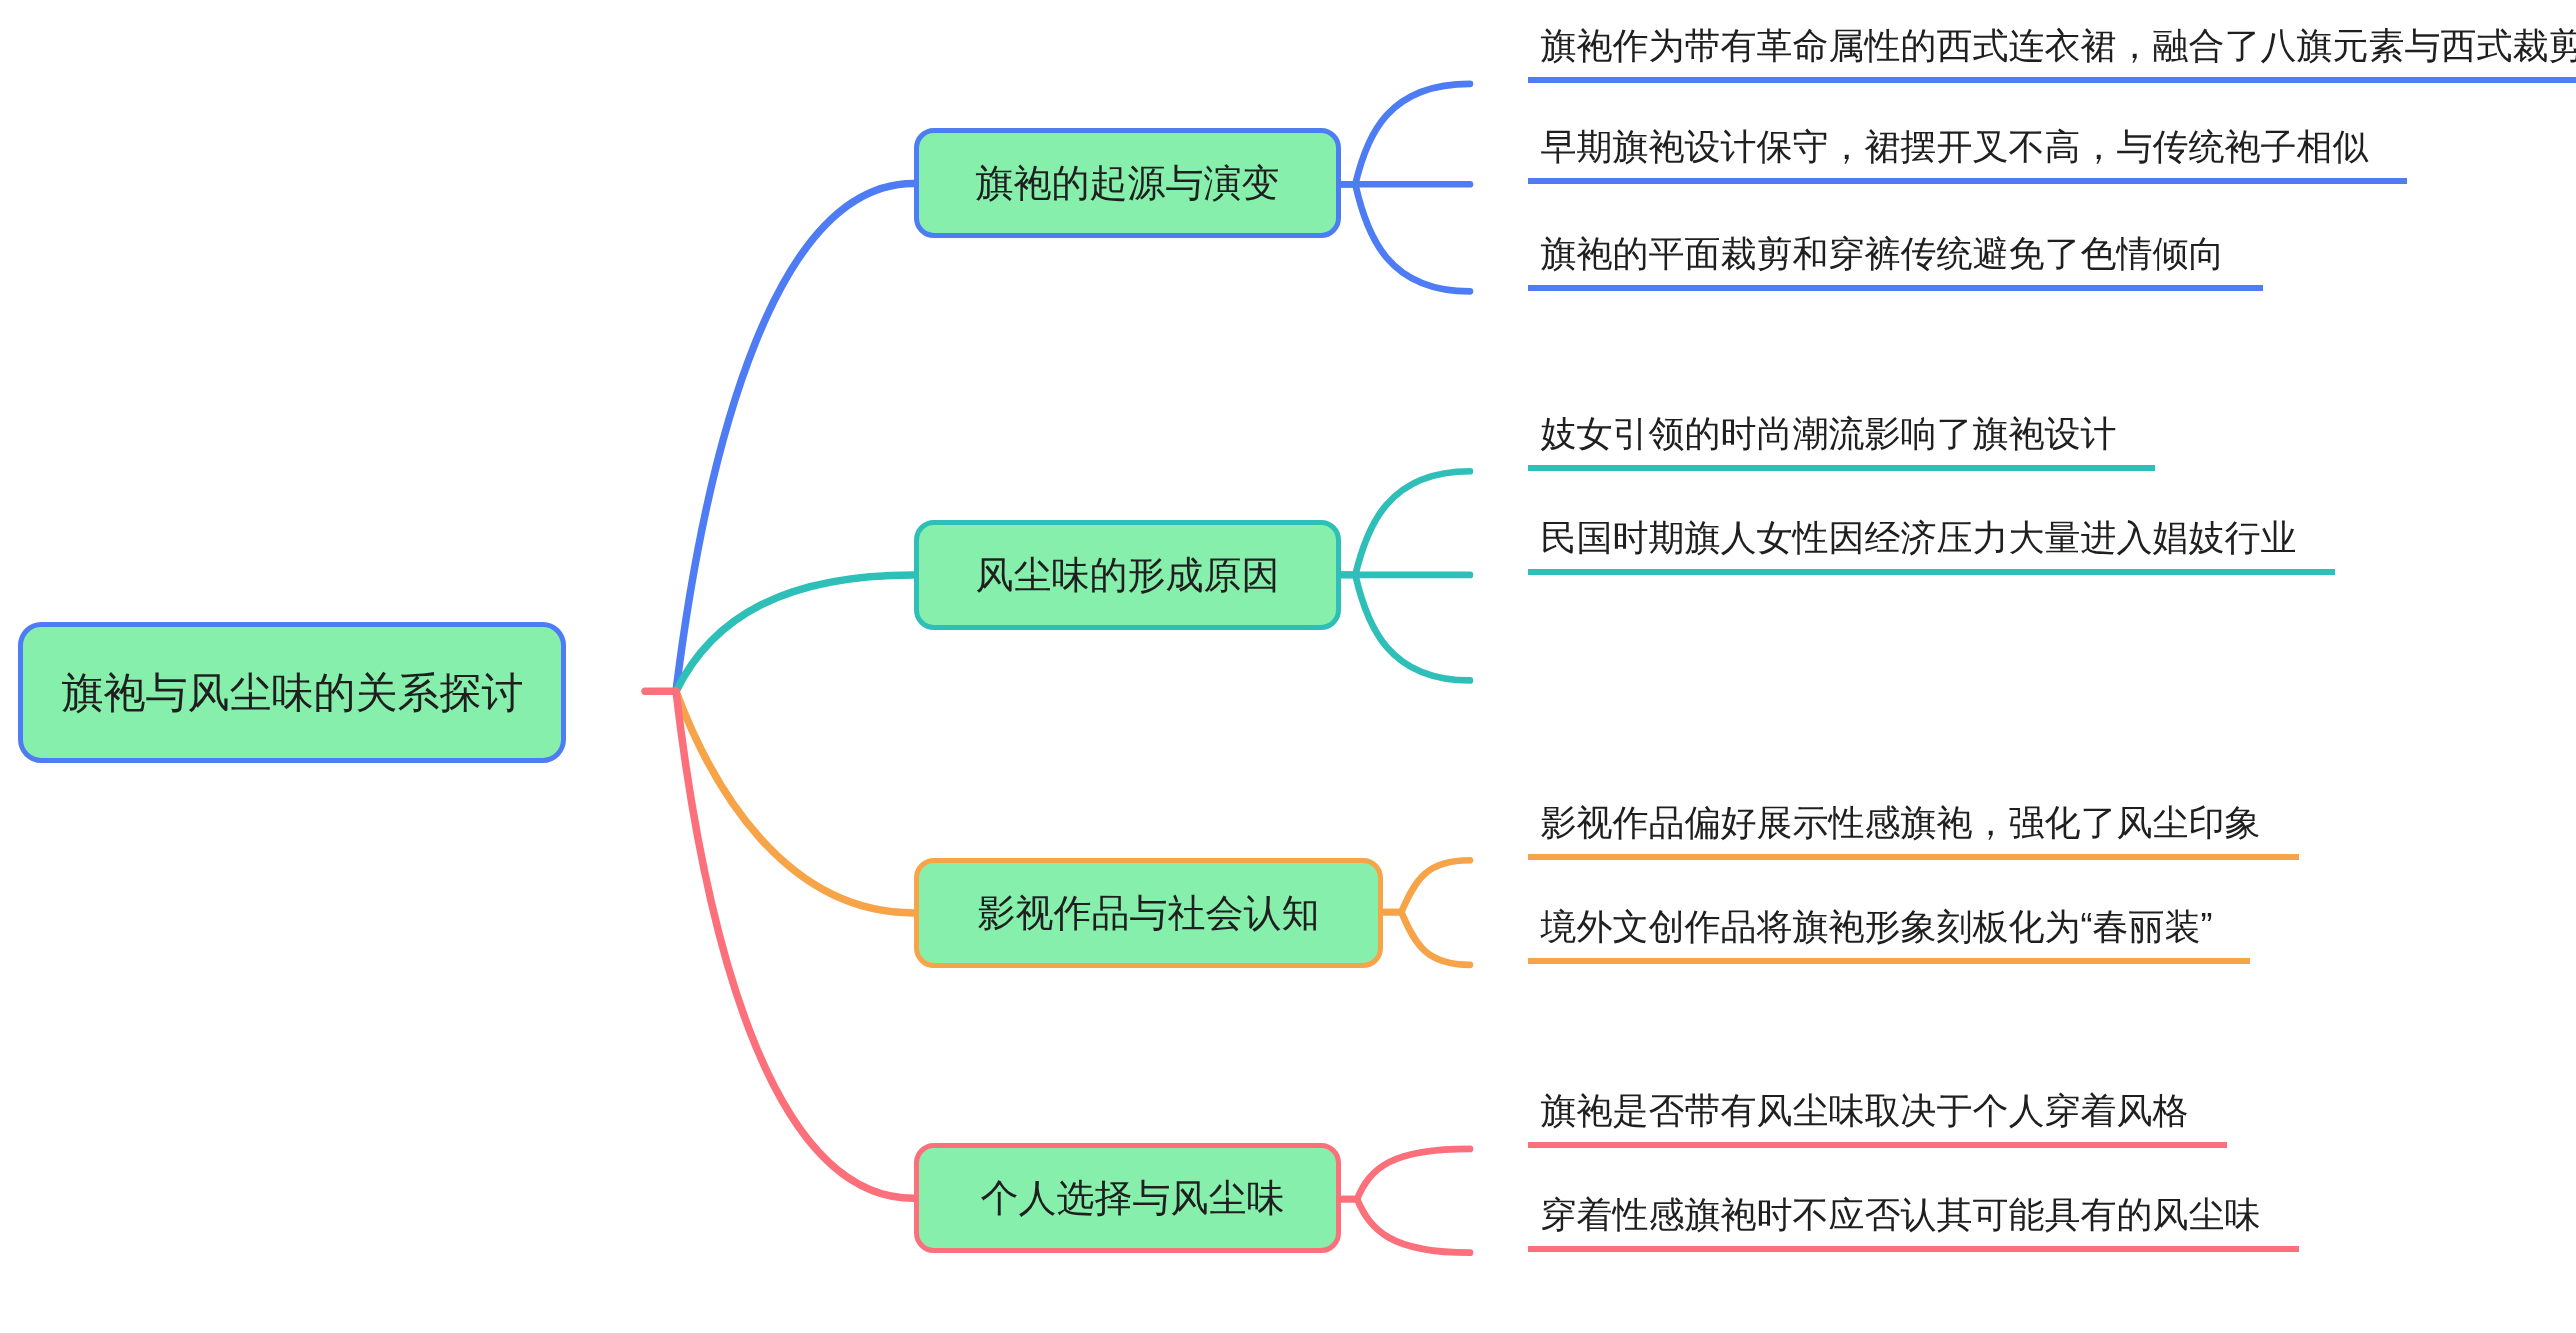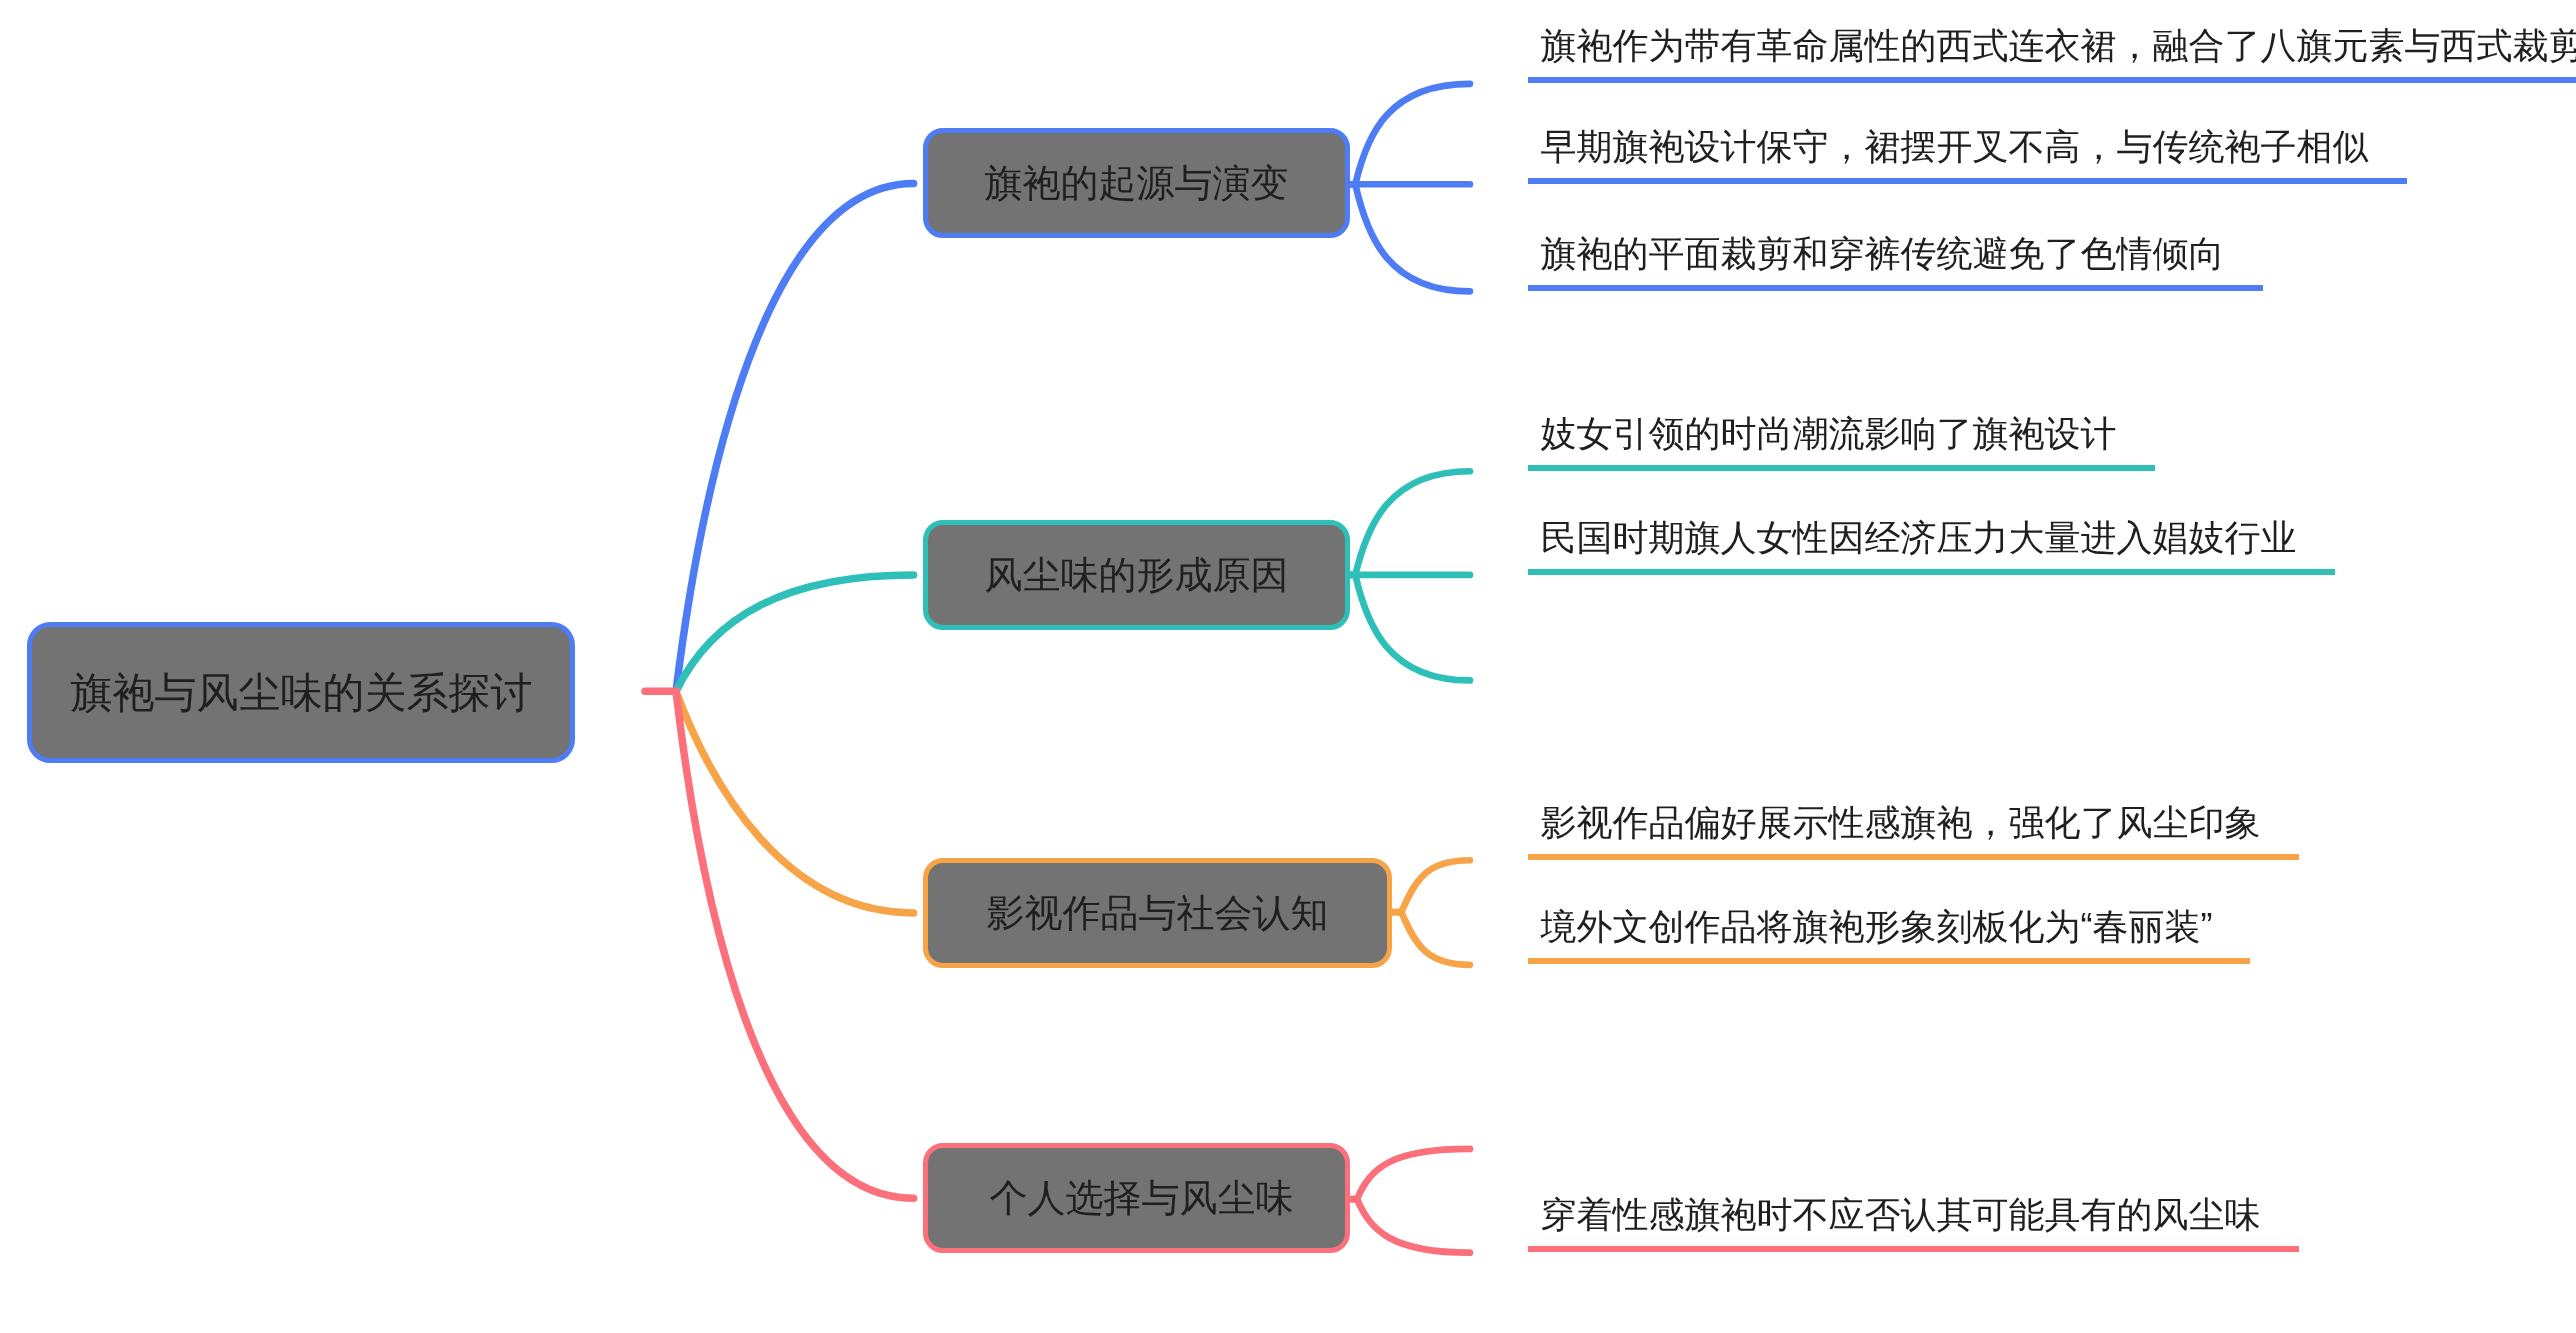--- a/index.html
+++ b/index.html
@@ -8,22 +8,22 @@
     font-family:"Liberation Sans","DejaVu Sans",sans-serif;
     color:#1f1f1f;
   }
   #canvas{position:relative;width:2576px;height:1334px;background:#ffffff;}
   #wires{position:absolute;left:0;top:0;width:2576px;height:1334px;}
   #wires g path{fill:none;stroke:var(--c);stroke-width:8;stroke-linecap:round;}
   #wires g path.lv1{stroke-width:9;}
 
   .node{
     position:absolute;display:flex;align-items:center;justify-content:center;
-    background:#737373;box-sizing:border-box;white-space:nowrap;
-    border:5px solid var(--c);cursor:pointer;margin-left:9px;
+    background:#86efac;box-sizing:border-box;white-space:nowrap;
+    border:5px solid var(--c);cursor:pointer;
   }
   .root{
     left:18.4px;top:622px;width:548px;height:141px;
     border-radius:23.4px;font-size:42px;
   }
   .branch{
     left:914px;width:427px;height:110px;
     border-radius:20px;font-size:38px;
   }
   .branch.b1{top:128px;}
@@ -110,18 +110,21 @@
     <span>民国时期旗人女性因经济压力大量进入娼妓行业</span>
   </div>
 
   <div class="leaf l32" style="--c: #F7A449;">
     <span>境外文创作品将旗袍形象刻板化为“春丽装”</span>
   </div>
   <div class="leaf l31" style="--c: #F7A449;">
     <span>影视作品偏好展示性感旗袍，强化了风尘印象</span>
   </div>
 
+  <div class="leaf l41" style="--c: #FB707A;">
+    <span>旗袍是否带有风尘味取决于个人穿着风格</span>
+  </div>
   <div class="leaf l42" style="--c: #FB707A;">
     <span>穿着性感旗袍时不应否认其可能具有的风尘味</span>
   </div>
 
 </div>
 
 
 </body></html>

